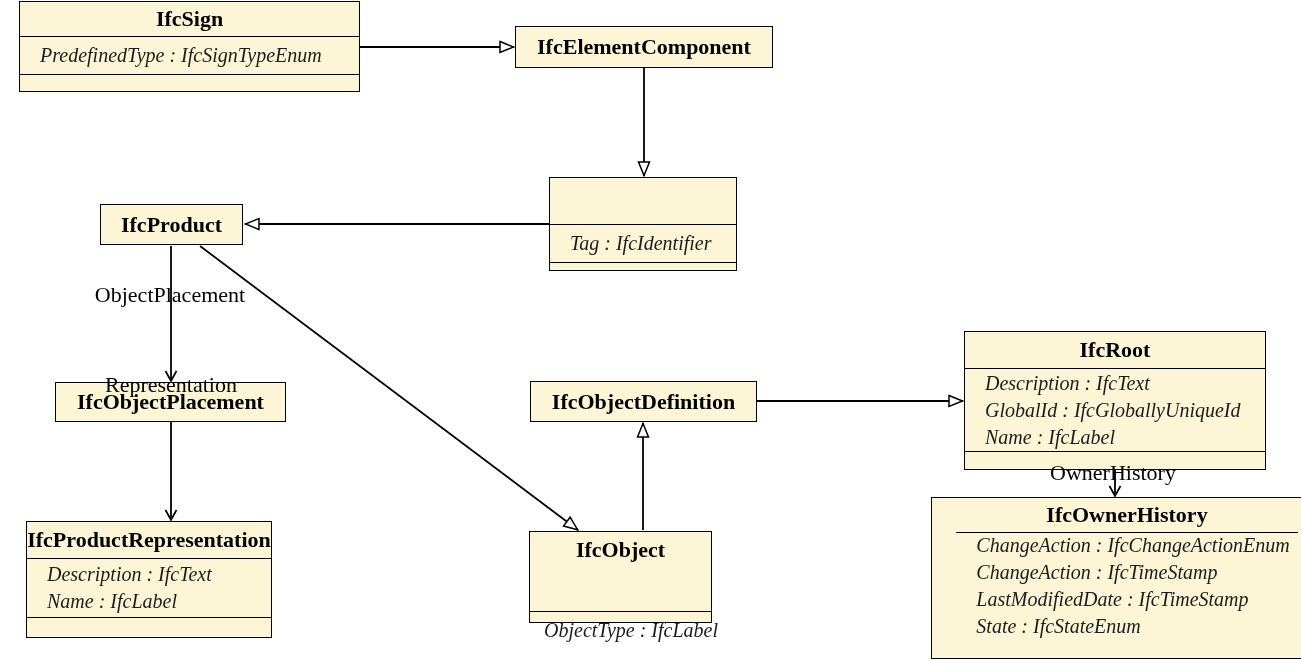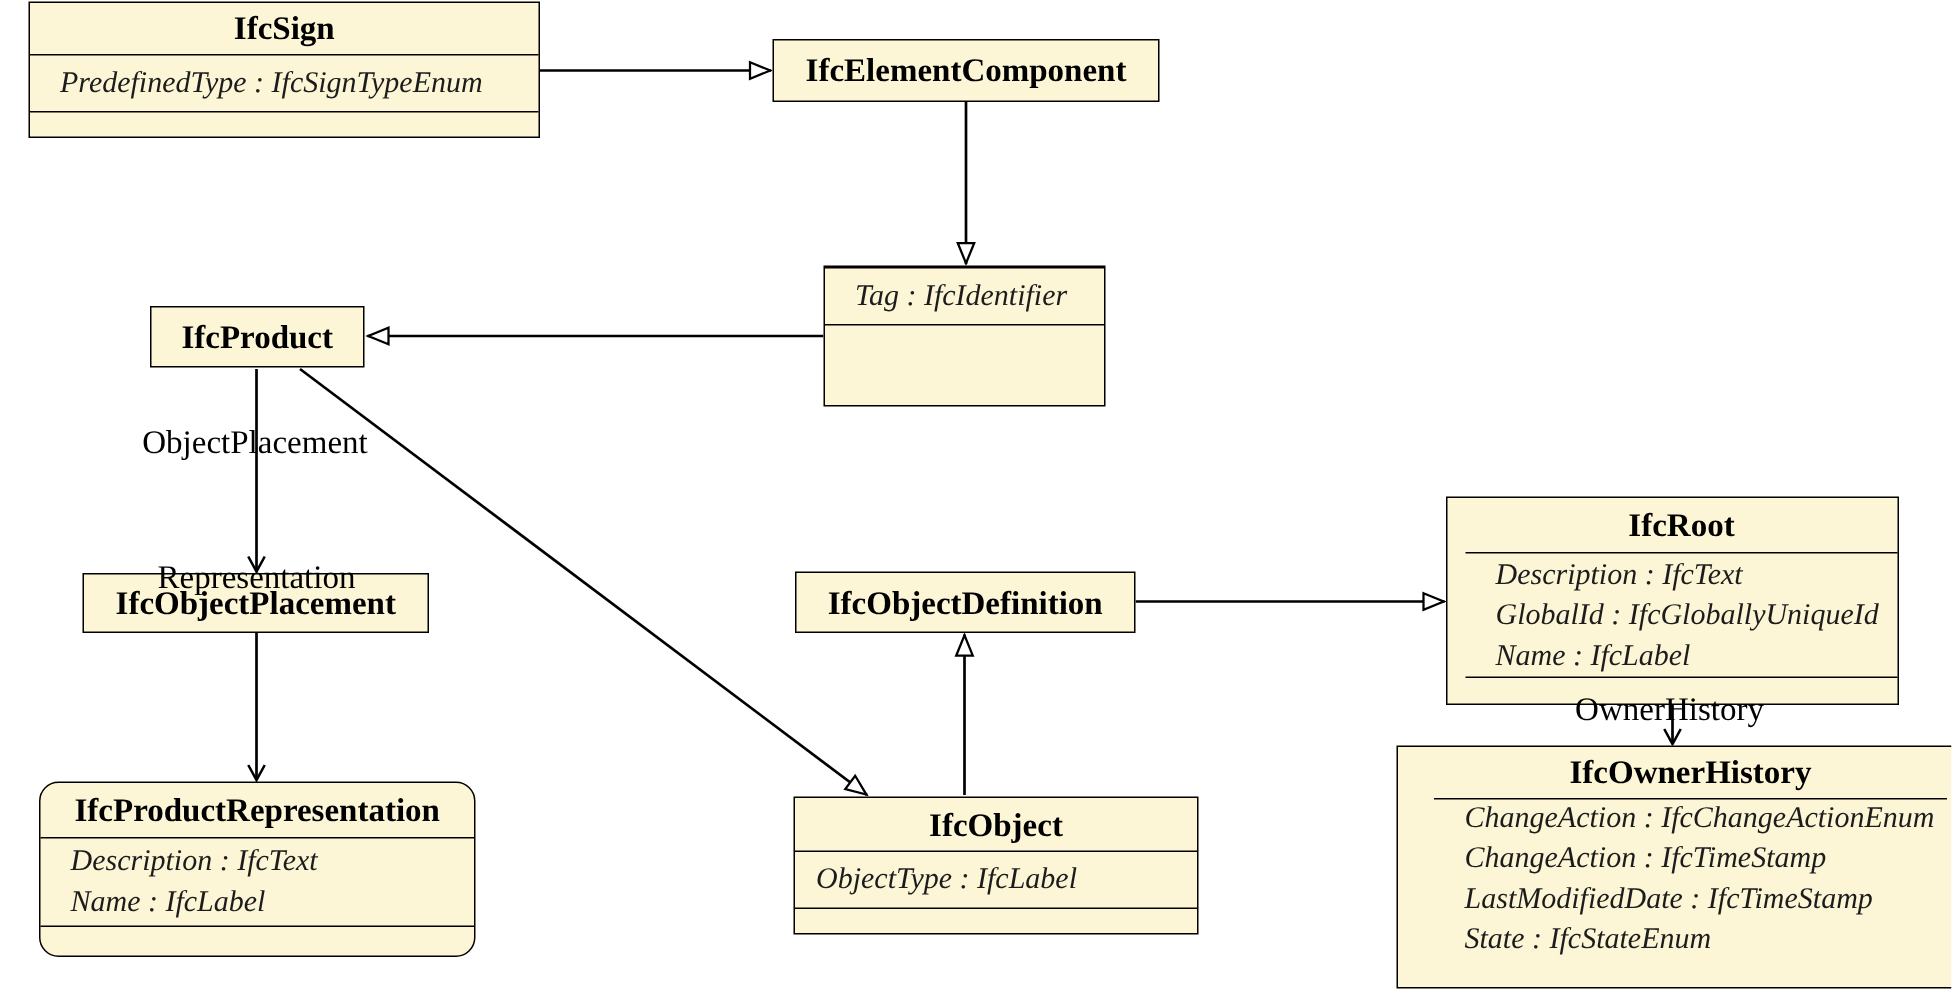--- a/index.html
+++ b/index.html
@@ -63,56 +63,56 @@
       <div>PredefinedType : IfcSignTypeEnum</div>
     </div>
     <div class="uml-empty"></div>
   </div>
 
   <div class="uml-class single" style="left:515px; top:26px; width:258px; height:42px;">
     <div class="uml-title">IfcElementComponent</div>
   </div>
 
   <div class="uml-class" style="left:549px; top:177px; width:188px; height:94px;">
-    <div class="uml-attrs" style="height:38px;">
+    <div class="uml-attrs" style="height:38px;margin-top:46px;">
       <div>Tag : IfcIdentifier</div>
     </div>
     <div class="uml-empty"></div>
   </div>
 
   <div class="uml-class single" style="left:100px; top:204px; width:143px; height:41px;">
     <div class="uml-title">IfcProduct</div>
   </div>
 
   <div class="uml-class single" style="left:55px; top:382px; width:231px; height:40px;">
     <div class="uml-title">IfcObjectPlacement</div>
   </div>
 
-  <div class="uml-class" style="left:26px; top:521px; width:291px; height:117px;border-radius:13px;">
+  <div class="uml-class" style="left:26px; top:521px; width:246px; height:117px;">
     <div class="uml-title" style="height:36px;">IfcProductRepresentation</div>
     <div class="uml-attrs" style="height:59px;">
       <div>Description : IfcText</div>
       <div>Name : IfcLabel</div>
     </div>
     <div class="uml-empty"></div>
   </div>
 
   <div class="uml-class single" style="left:530px; top:381px; width:227px; height:41px;">
     <div class="uml-title">IfcObjectDefinition</div>
   </div>
 
-  <div class="uml-class" style="left:529px; top:531px; width:270px; height:92px;">
+  <div class="uml-class" style="left:529px; top:531px; width:183px; height:92px;gap:44px;">
     <div class="uml-title" style="height:35px;">IfcObject</div>
     <div class="uml-attrs" style="height:38px; padding-left:14px;">
       <div>ObjectType : IfcLabel</div>
     </div>
     <div class="uml-empty"></div>
   </div>
 
-  <div class="uml-class" style="left:964px; top:331px; width:302px; height:139px;padding-left:12px;">
+  <div class="uml-class" style="left:964px; top:331px; width:302px; height:139px;">
     <div class="uml-title" style="height:36px;">IfcRoot</div>
     <div class="uml-attrs" style="height:83px;">
       <div>Description : IfcText</div>
       <div>GlobalId : IfcGloballyUniqueId</div>
       <div>Name : IfcLabel</div>
     </div>
     <div class="uml-empty"></div>
   </div>
 
   <div class="uml-class" style="left:931px; top:497px; width:392px; height:162px;align-items:center;">

